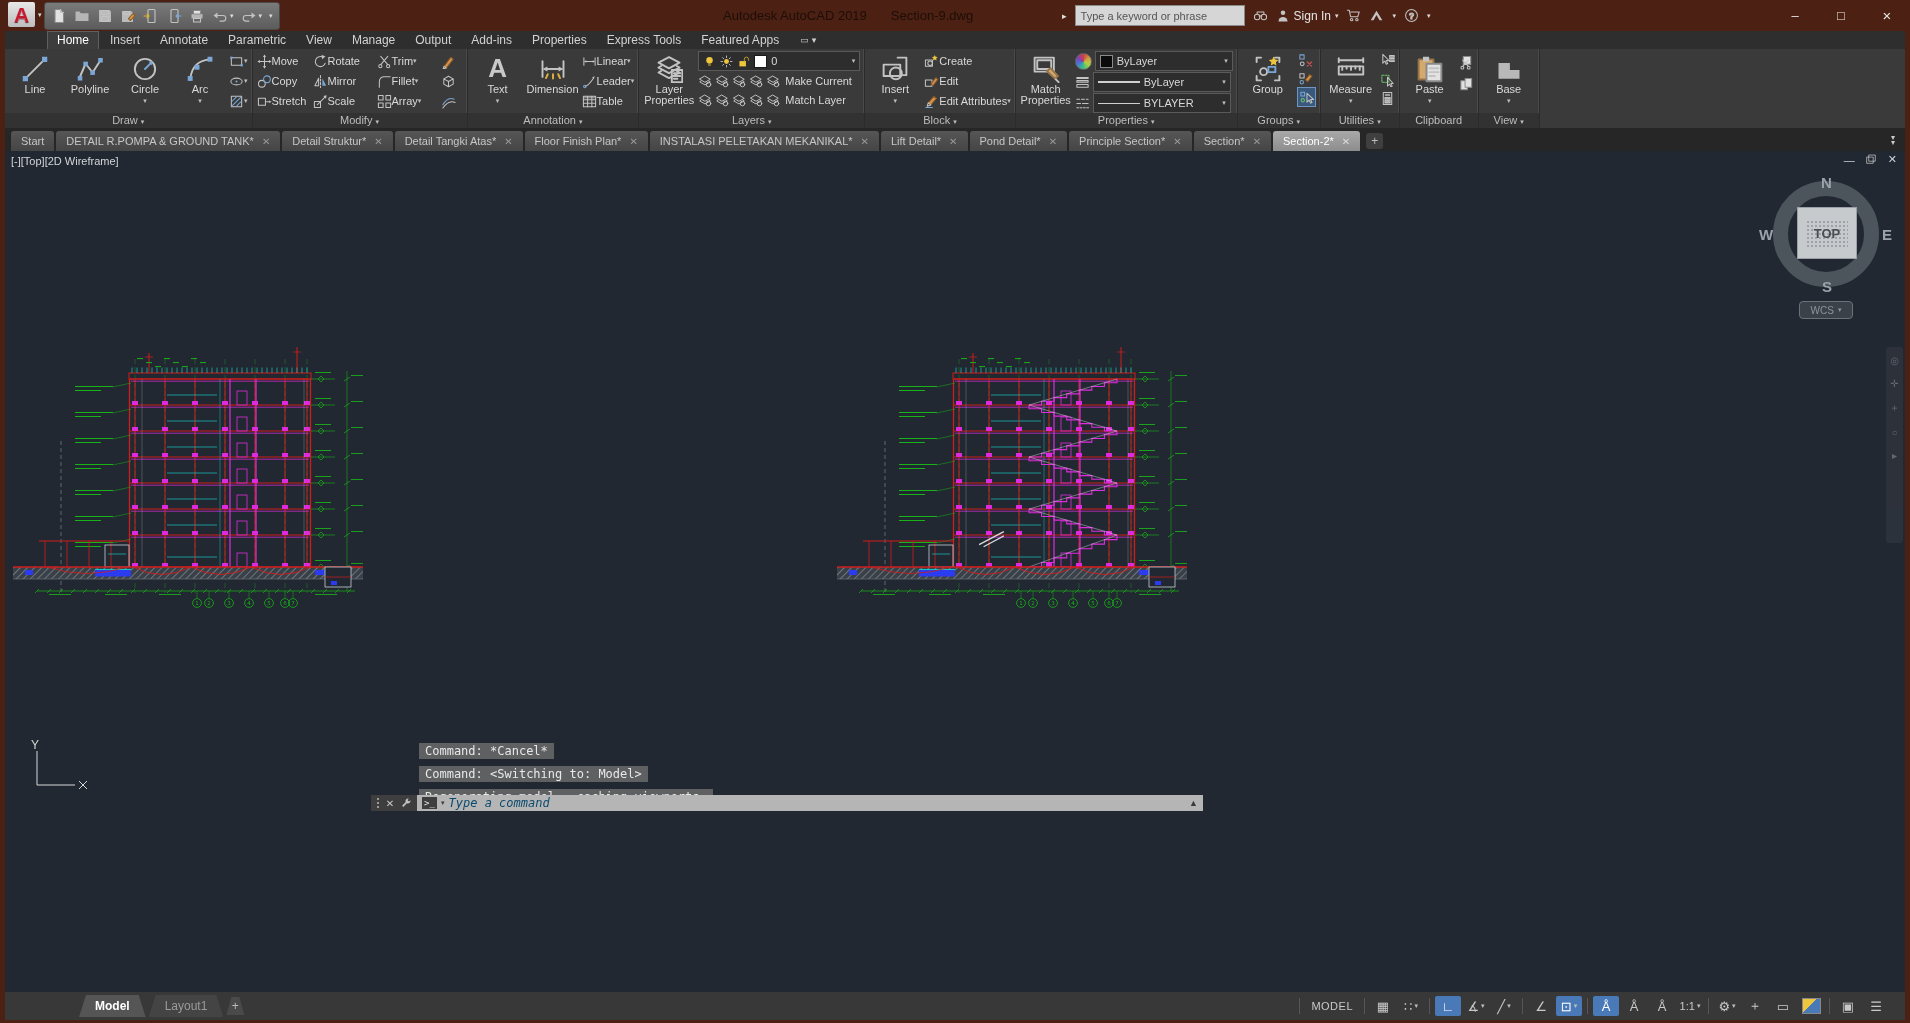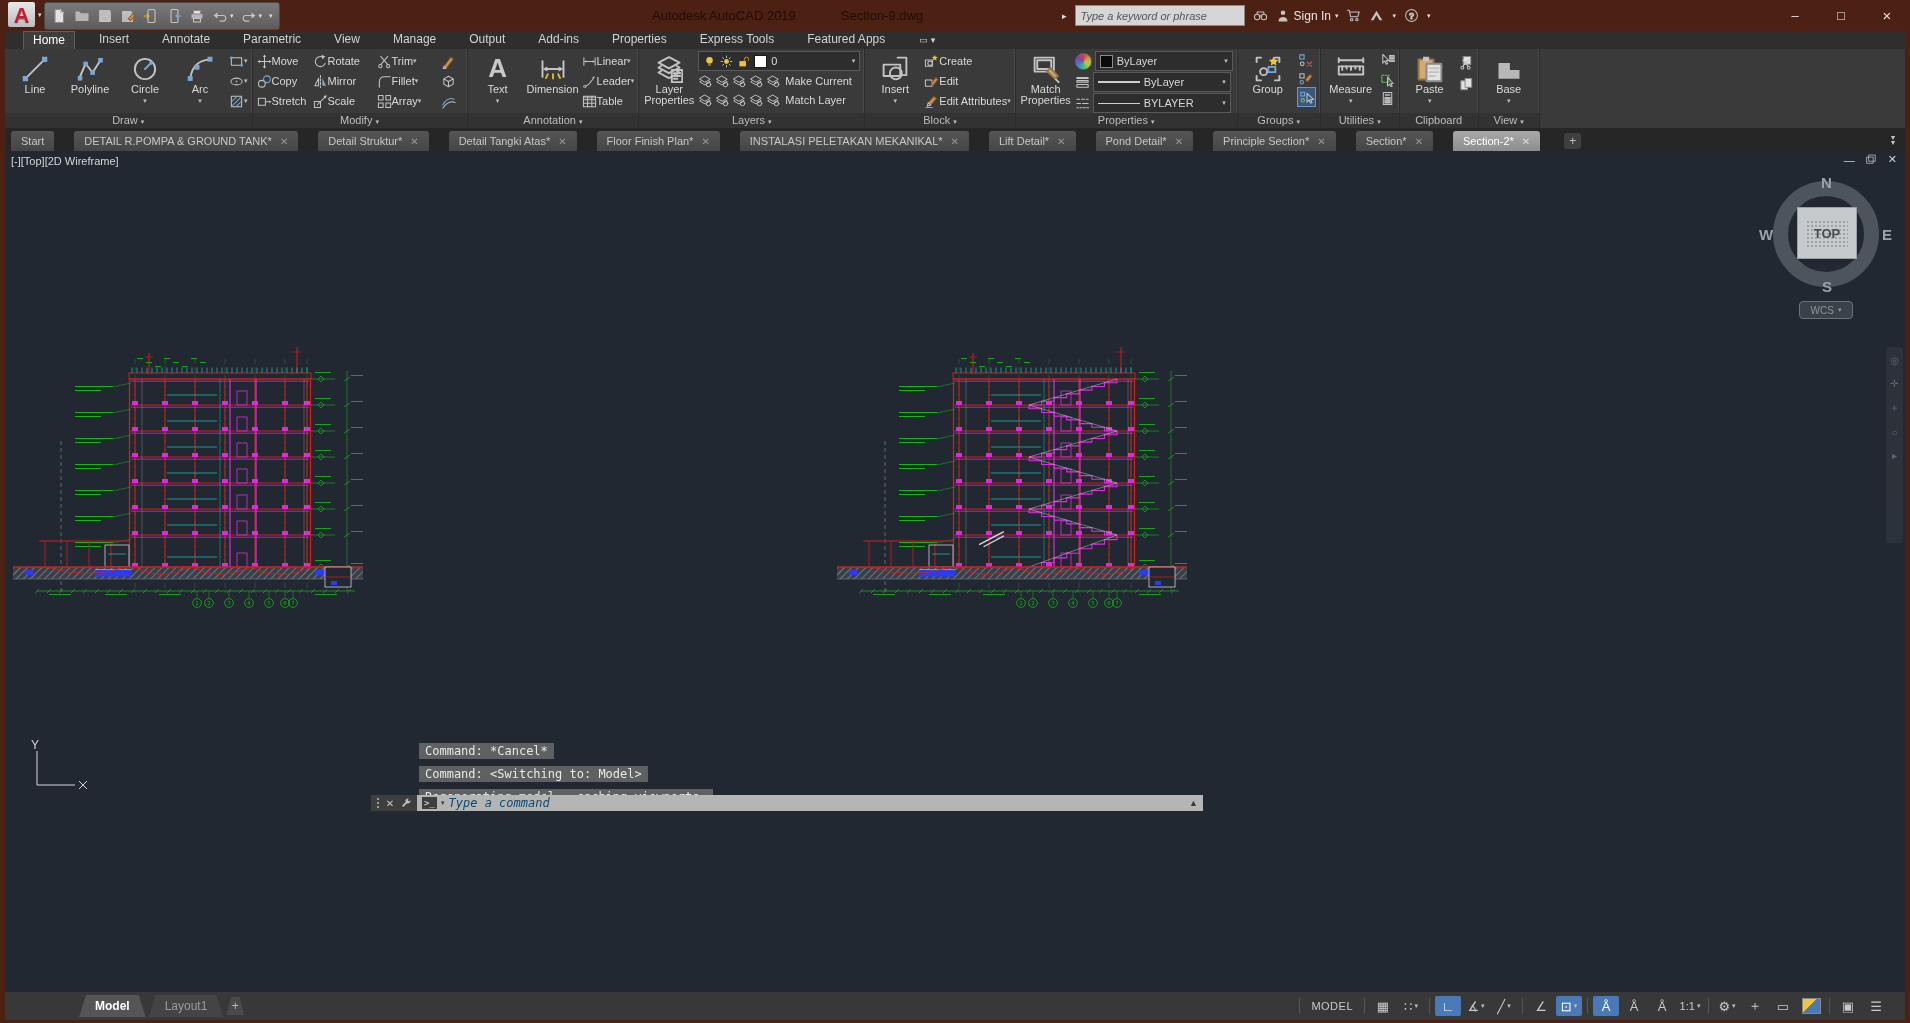--- a/index.html
+++ b/index.html
@@ -4,32 +4,32 @@
 <style>
 html,body{margin:0;padding:0}
 body{width:1910px;height:1023px;overflow:hidden;position:relative;font-family:"Liberation Sans",sans-serif;background:#2a2a2a}
 .app{position:absolute;inset:0;background:#4c2012}
 
 .tbar{position:absolute;left:0;top:0;right:0;height:31px;color:#ddd}
 .logo{position:absolute;left:8px;top:2px;display:flex;align-items:center;gap:3px}
 .logoA{font-weight:bold;font-size:21px;color:#c61a32;text-shadow:0 0 1px #fff,0 1px 1px #5a0a10;background:linear-gradient(#e8e8e8,#bdbdbd);width:27px;height:25px;display:flex;align-items:center;justify-content:center;border-radius:2px}
 .qat{position:absolute;left:44px;top:2px;height:26px;background:linear-gradient(#7a7a7a,#5c5c5c);border:1px solid #4a4a4a;border-radius:3px;display:flex;align-items:center;padding:0 6px;gap:7px}
 .qbtn{display:flex;align-items:center;gap:2px}
-.title{position:absolute;left:652px;top:0;height:31px;display:flex;align-items:center;gap:45px;font-size:13px;color:#1d0e08}
+.title{position:absolute;left:723px;top:0;height:31px;display:flex;align-items:center;gap:24px;font-size:13px;color:#1d0e08}
 .tsearch{position:absolute;left:1062px;top:4px;height:23px;display:flex;align-items:center;gap:8px}
 .skey{color:#e0e0e0;font-size:9px}
-.sinput{width:158px;height:19px;background:#d6d6d6;border:1px solid #8a8a8a;color:#555;font-size:11px;font-style:italic;padding:0 5px;display:flex;align-items:center}
+.sinput{width:158px;height:19px;background:#d6d6d6;border:1px solid #8a8a8a;color:#555;font-size:11px;padding:0 5px;display:flex;align-items:center}
 .signin{display:flex;align-items:center;gap:4px;font-size:12px;color:#e6e6e6}
 .tinyd{font-size:7px;color:#ddd}
 .winb{position:absolute;right:0;top:0;height:31px;display:flex}
 .winb span{width:46px;display:flex;align-items:center;justify-content:center;color:#e8e4e2;font-size:13px}
 
 .content{position:absolute;left:5px;right:5px;top:31px;bottom:3px;display:flex;flex-direction:column;background:#3a3a3a}
 
-.rtabs{height:18px;background:#2e2e2e;display:flex;padding-left:18px;gap:15px}
+.rtabs{height:18px;background:#2e2e2e;display:flex;align-items:flex-end;padding-left:42px;gap:2px}
 .rtab{color:#d2d2d2;font-size:12px;padding:1px 9px 2px;white-space:nowrap}
 .rtab.act{background:#3d3d3d;border:1px solid #5f5f5f;border-bottom:none;color:#fff}
 .rdisp{margin-left:10px;color:#cfcfcf;font-size:9px;align-self:center;display:flex;gap:3px;align-items:center}
 
 .rbody{height:79px;background:#3a3a3a;display:flex}
 .panel{display:flex;flex-direction:column;border-right:1px solid #2b2b2b;box-shadow:inset -1px 0 0 #4a4a4a}
 .pcontent{flex:1;display:flex;align-items:flex-start;padding:2px 4px 0;gap:3px}
 .plabel{height:15px;background:#323232;color:#bdbdbd;font-size:11px;text-align:center;line-height:15px;white-space:nowrap;padding:0 6px}
 .bigbtn{display:flex;flex-direction:column;align-items:center;width:52px;color:#d9d9d9;font-size:11px;line-height:11px;text-align:center;padding-top:2px}
 .bigbtn .ichold{height:31px;display:flex;align-items:center;justify-content:center}
@@ -52,21 +52,21 @@
 .icn .rx{stroke:#c05050;stroke-width:1.5}
 .icn .star{fill:#eec63e;stroke:none}
 .dropbox{height:18px;background:#2d2d2d;border:1px solid #5a5a5a;display:flex;align-items:center;gap:4px;padding:0 4px;color:#d9d9d9;font-size:11px}
 .swatchw{width:11px;height:11px;background:#fff;border:1px solid #1a1a1a}
 .swatchk{width:11px;height:11px;background:#0b0b0b;border:1px solid #8a8a8a}
 .lwline{width:42px;height:2px;background:#cfcfcf}
 .minirow{display:flex;align-items:center;gap:3px;height:19px;color:#d9d9d9;font-size:11px}
 .cwheel{width:15px;height:15px;border-radius:50%;background:conic-gradient(#d04040,#d0a040,#b0d040,#40c080,#4080d0,#8040c0,#d04040);border:1px solid #666}
 .bluebox{background:#39587c;border:1px solid #6f96c2}
 
-.ftabs{height:23px;background:#262626;display:flex;align-items:flex-end;padding-left:6px;gap:20px}
+.ftabs{height:23px;background:#262626;display:flex;align-items:flex-end;padding-left:6px;gap:2px}
 .ftab{height:20px;display:flex;align-items:center;gap:8px;padding:0 10px;background:linear-gradient(#565656,#454545);border-radius:3px 3px 0 0;color:#c6c6c6;font-size:11px;white-space:nowrap}
 .ftab.act{background:linear-gradient(#a9a9a9,#8d8d8d);color:#fff}
 .ftab .x{color:#999;font-size:10px}
 .ftab.act .x{color:#ddd}
 .newtab{width:17px;height:16px;background:#3f3f3f;border-radius:3px;color:#bdbdbd;display:flex;align-items:center;justify-content:center;font-size:12px;margin:0 0 2px 4px}
 .chev2{margin-left:auto;margin-right:10px;align-self:center;color:#c9c9c9;font-size:8px;line-height:5px;display:flex;flex-direction:column}
 
 .canvas{flex:1;background:#222831;position:relative;overflow:hidden}
 .vplabel{position:absolute;left:6px;top:4px;color:#d4d7da;font-size:11px}
 .winctl{position:absolute;right:8px;top:2px;display:flex;gap:11px;align-items:center;color:#ccd0d5;font-size:11px}

